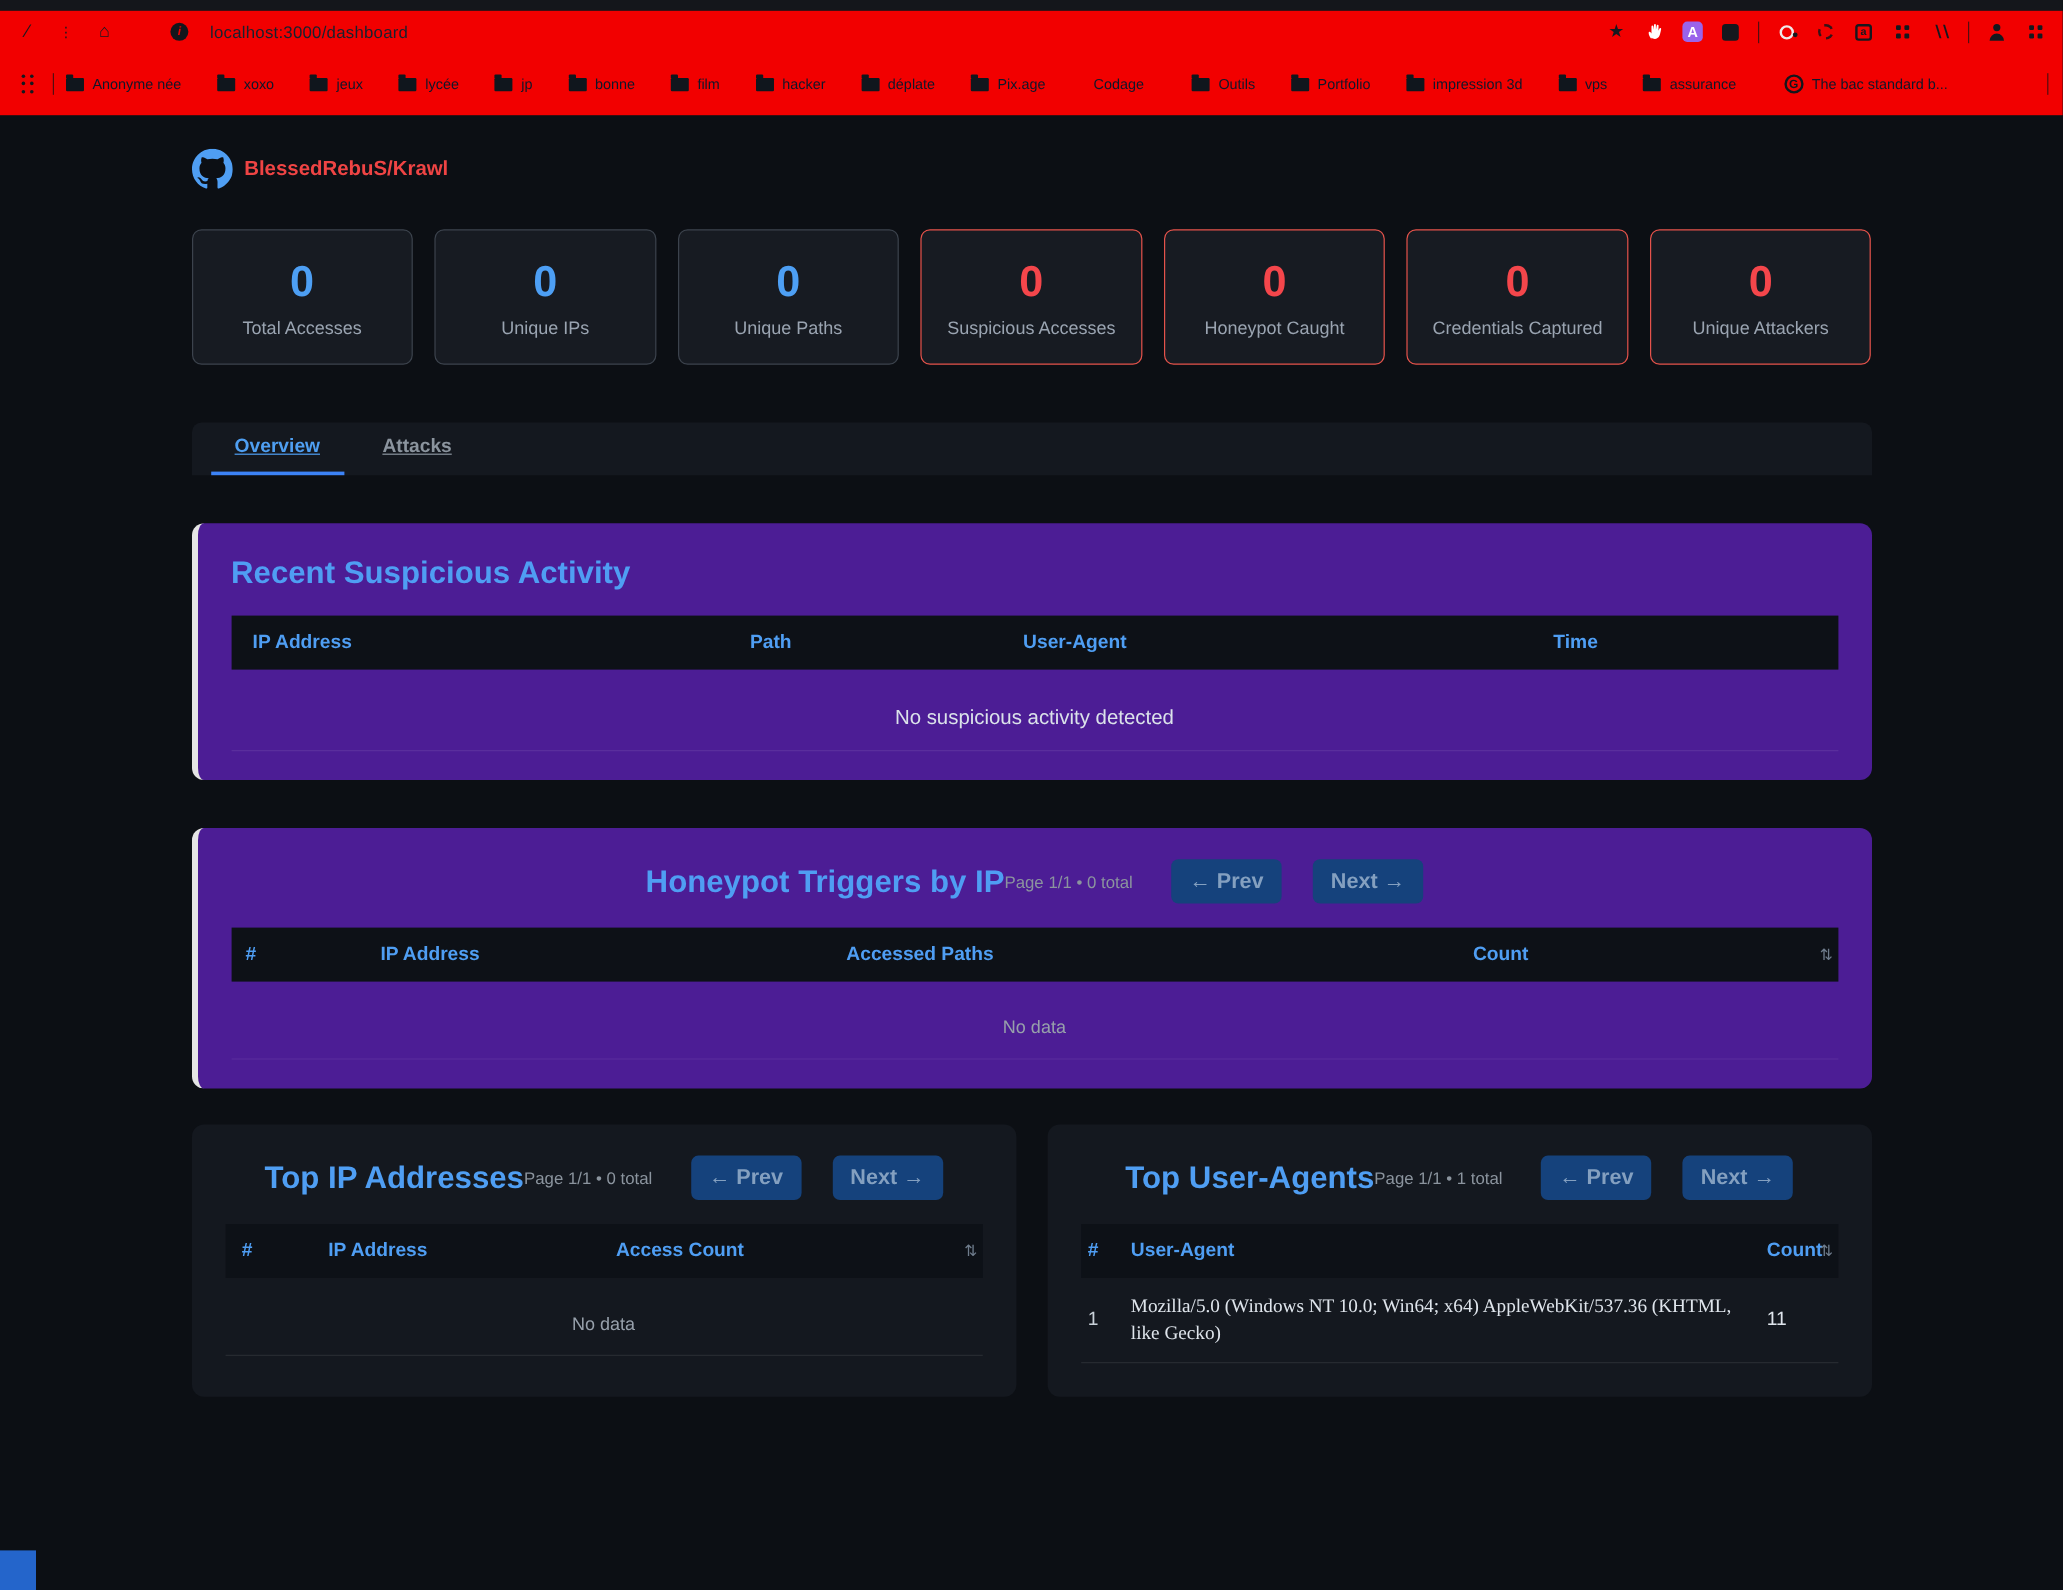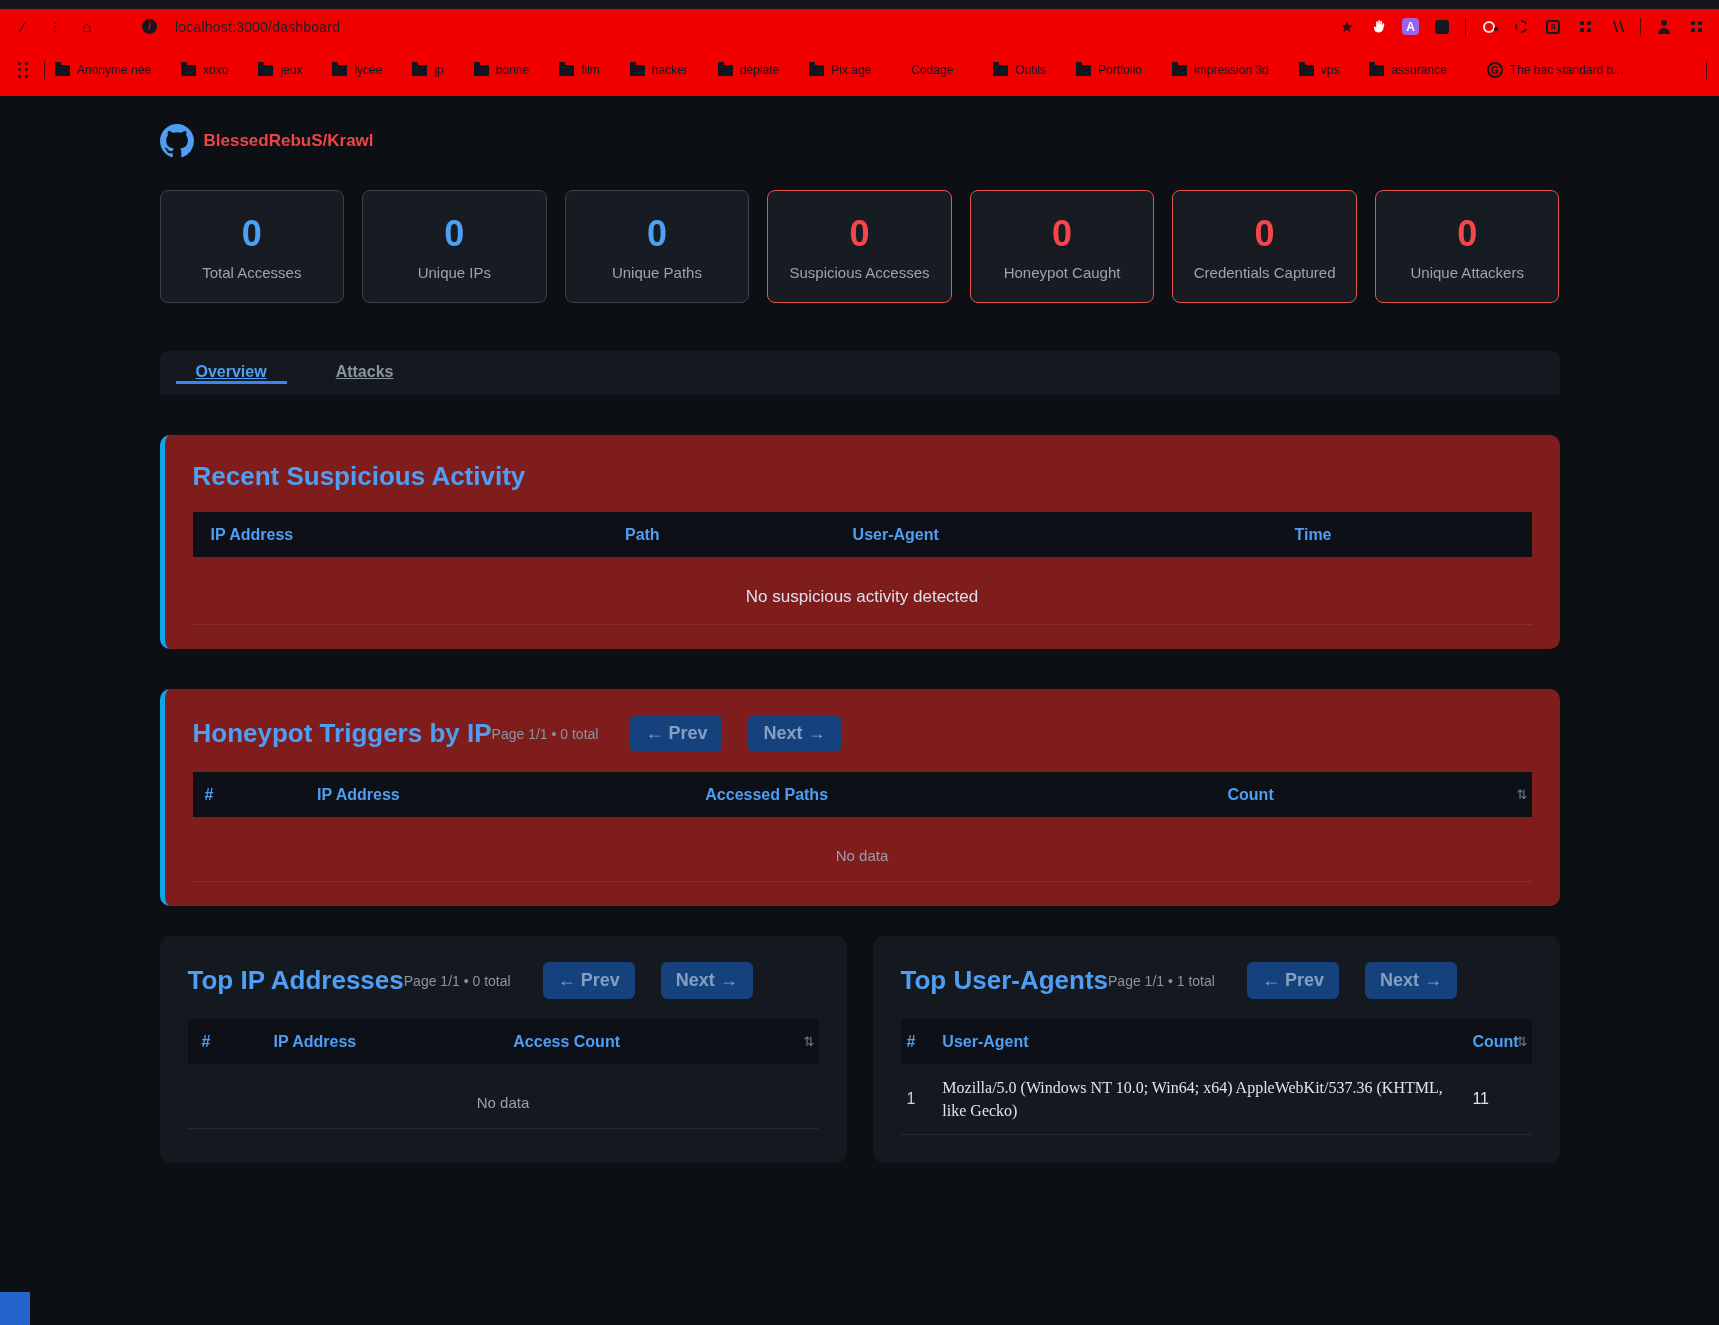--- a/index.html
+++ b/index.html
@@ -54,30 +54,30 @@
         font-size:15px; font-weight:700; font-family:inherit; cursor:pointer; }
 
   .stats { display:grid; grid-template-columns:repeat(7,1fr); gap:18px; margin-top:28px; }
   .stat-card { background:#171b22; border:1px solid #3c434d; border-radius:8px; height:113px;
         display:flex; flex-direction:column; align-items:center; justify-content:center; gap:9px; }
   .stat-card.red { border-color:#e5534b; }
   .stat-value { font-size:36px; font-weight:700; color:#4d9ff4; }
   .stat-card.red .stat-value { color:#f4464b; }
   .stat-label { font-size:15px; color:#9aa4b1; }
 
-  .tabbar { margin-top:48px; background:#14181f; border-radius:8px 8px 0 0; display:flex; gap:29px;
-        padding:0 0 0 16px; height:44px;align-items:center; }
+  .tabbar { margin-top:48px; background:#14181f; border-radius:8px 8px 0 0; display:flex; gap:12px;
+        padding:0 0 0 16px; height:44px; }
   .tab { display:flex; align-items:center; padding:0 20px; font-size:16px; font-weight:600;
         color:#8b949e; text-decoration:underline; border-bottom:3px solid transparent; cursor:pointer; }
   .tab.active { color:#4f9ff2; border-bottom-color:#3c83f7; }
 
   .panel { border-radius:10px; margin-top:30px; padding:26px 28px 10px 28px; }
-  .panel.warm { background:#7f1d1d; border-left:5px solid #0ea5e9;margin-top:40px; }
+  .panel.warm { background:#4c1d95; border-left:5px solid #e5e5e5;margin-top:40px; }
   .panel.cool { background:#14181f; }
-  .panel-head { display:flex; justify-content:flex-start; align-items:center; }
+  .panel-head { display:flex; justify-content:center; align-items:center; }
   .panel-title { color:#4f9ef3; font-size:26px; font-weight:700; }
   .pager { display:flex; align-items:center; gap:26px; }
   .page-info { color:#8b949e; font-size:14px; margin-right:6px; white-space:nowrap; }
   .pg-btn { background:#15427c; color:#84a0c0; border:none; border-radius:6px; padding:8px 15px;
         font-size:18px; font-weight:700; font-family:inherit; cursor:pointer; white-space:nowrap; }
 
   .tbl-head { display:grid; background:#0d1117; min-height:45px; align-items:center;
         color:#4f9ef3; font-weight:700; font-size:16px; margin-top:20px; }
   .tbl-head .cell { padding:0 4px; }
   .sort-cell { text-align:right; color:#6f7d8d; font-size:13px; font-weight:400; padding-right:10px; cursor:pointer; }

